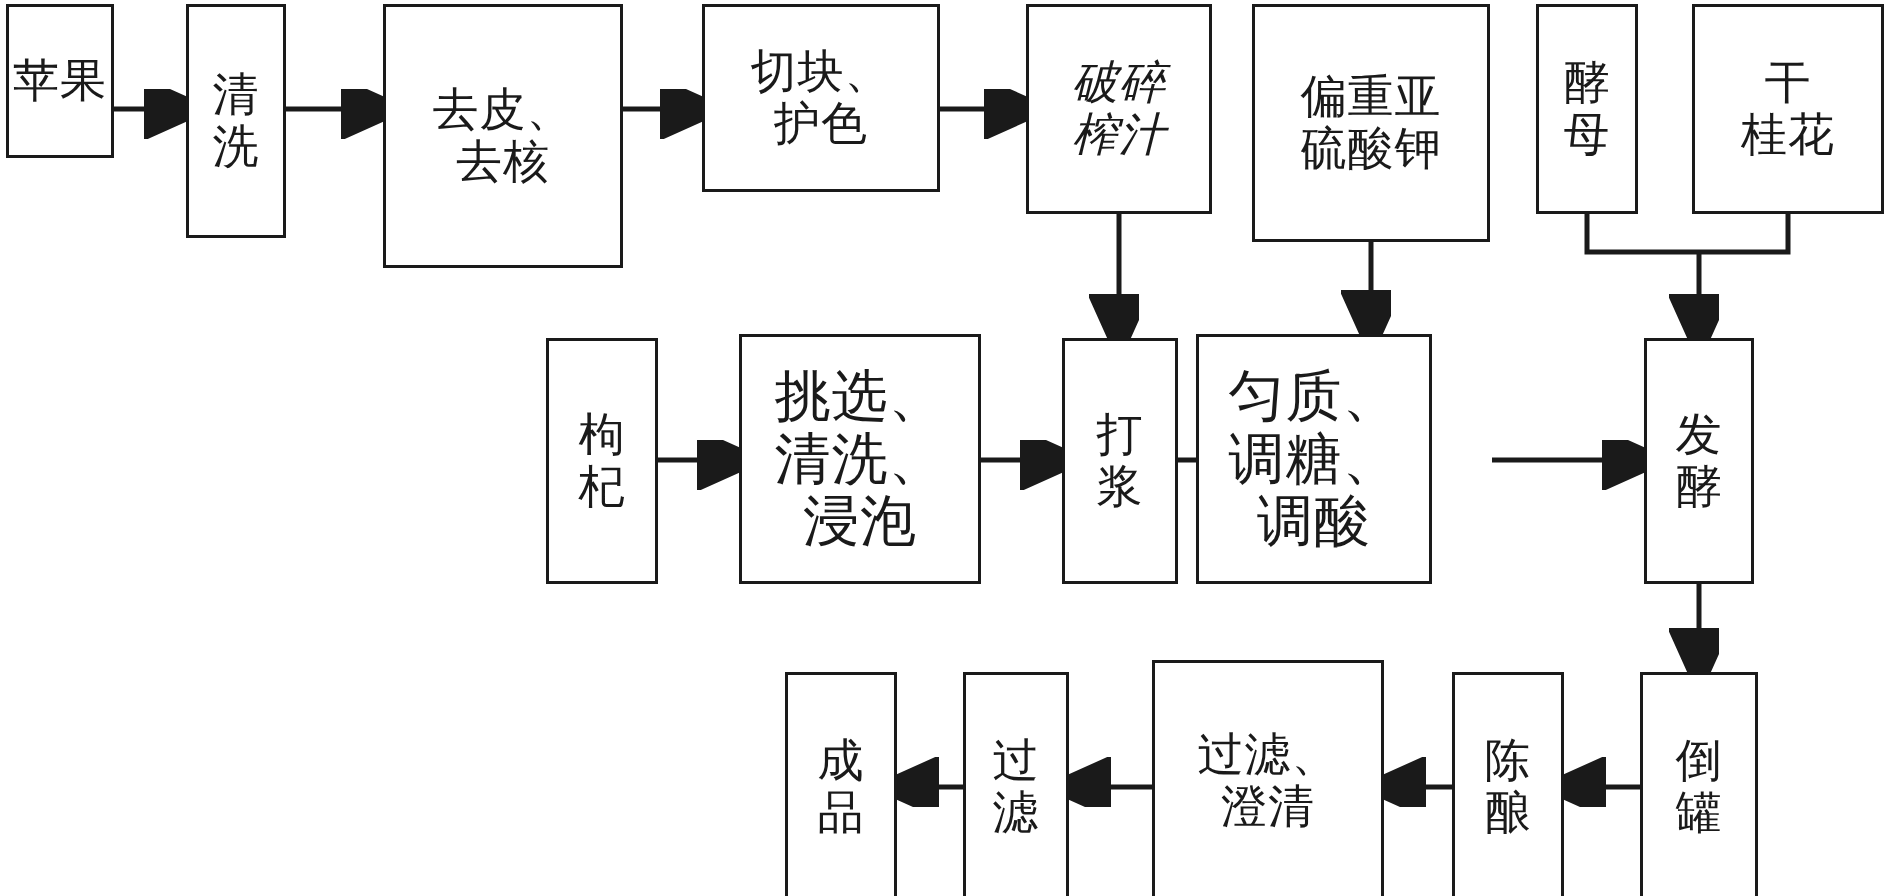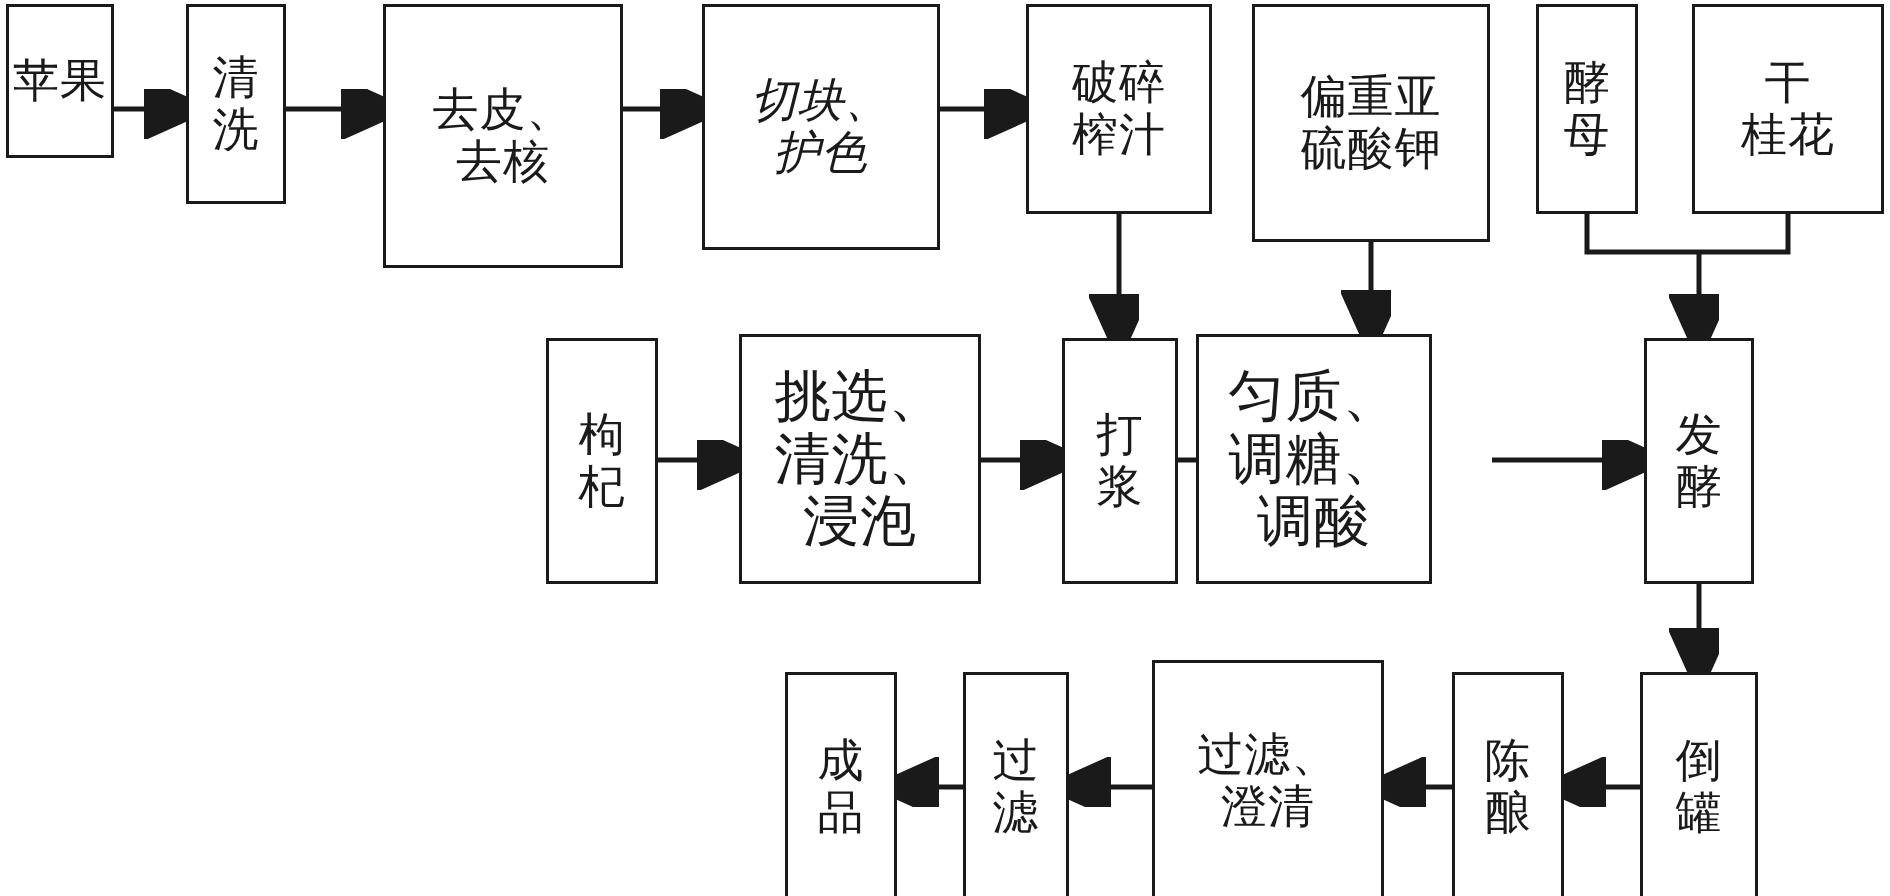--- a/index.html
+++ b/index.html
@@ -82,26 +82,26 @@
 
     <line x1="1699" y1="584" x2="1699" y2="664" marker-end="url(#ah)"></line>
 
     <line x1="1640" y1="787" x2="1570" y2="787" marker-end="url(#ah)"></line>
     <line x1="1452" y1="787" x2="1390" y2="787" marker-end="url(#ah)"></line>
     <line x1="1152" y1="787" x2="1075" y2="787" marker-end="url(#ah)"></line>
     <line x1="963" y1="787" x2="903" y2="787" marker-end="url(#ah)"></line>
   </svg>
 
   <div class="node" style="left:6px;top:4px;width:108px;height:154px;">苹果</div>
-  <div class="node" style="left:186px;top:4px;width:100px;height:200px;">清洗</div>
+  <div class="node" style="left:186px;top:4px;width:100px;height:234px;">清洗</div>
   <div class="node" style="left:383px;top:4px;width:240px;height:264px;">去皮、
 去核</div>
-  <div class="node" style="left:702px;top:4px;width:238px;height:246px;font-style:italic;">切块、
+  <div class="node" style="left:702px;top:4px;width:238px;height:188px;">切块、
 护色</div>
-  <div class="node" style="left:1026px;top:4px;width:186px;height:210px;">破碎
+  <div class="node" style="left:1026px;top:4px;width:186px;height:210px;font-style:italic;">破碎
 榨汁</div>
   <div class="node" style="left:1252px;top:4px;width:238px;height:238px;text-align:center;">偏重亚
 硫酸钾</div>
   <div class="node" style="left:1536px;top:4px;width:102px;height:210px;">酵
 母</div>
   <div class="node" style="left:1692px;top:4px;width:192px;height:210px;">干
 桂花</div>
 
   <div class="node" style="left:546px;top:338px;width:112px;height:246px;">枸
 杞</div>

